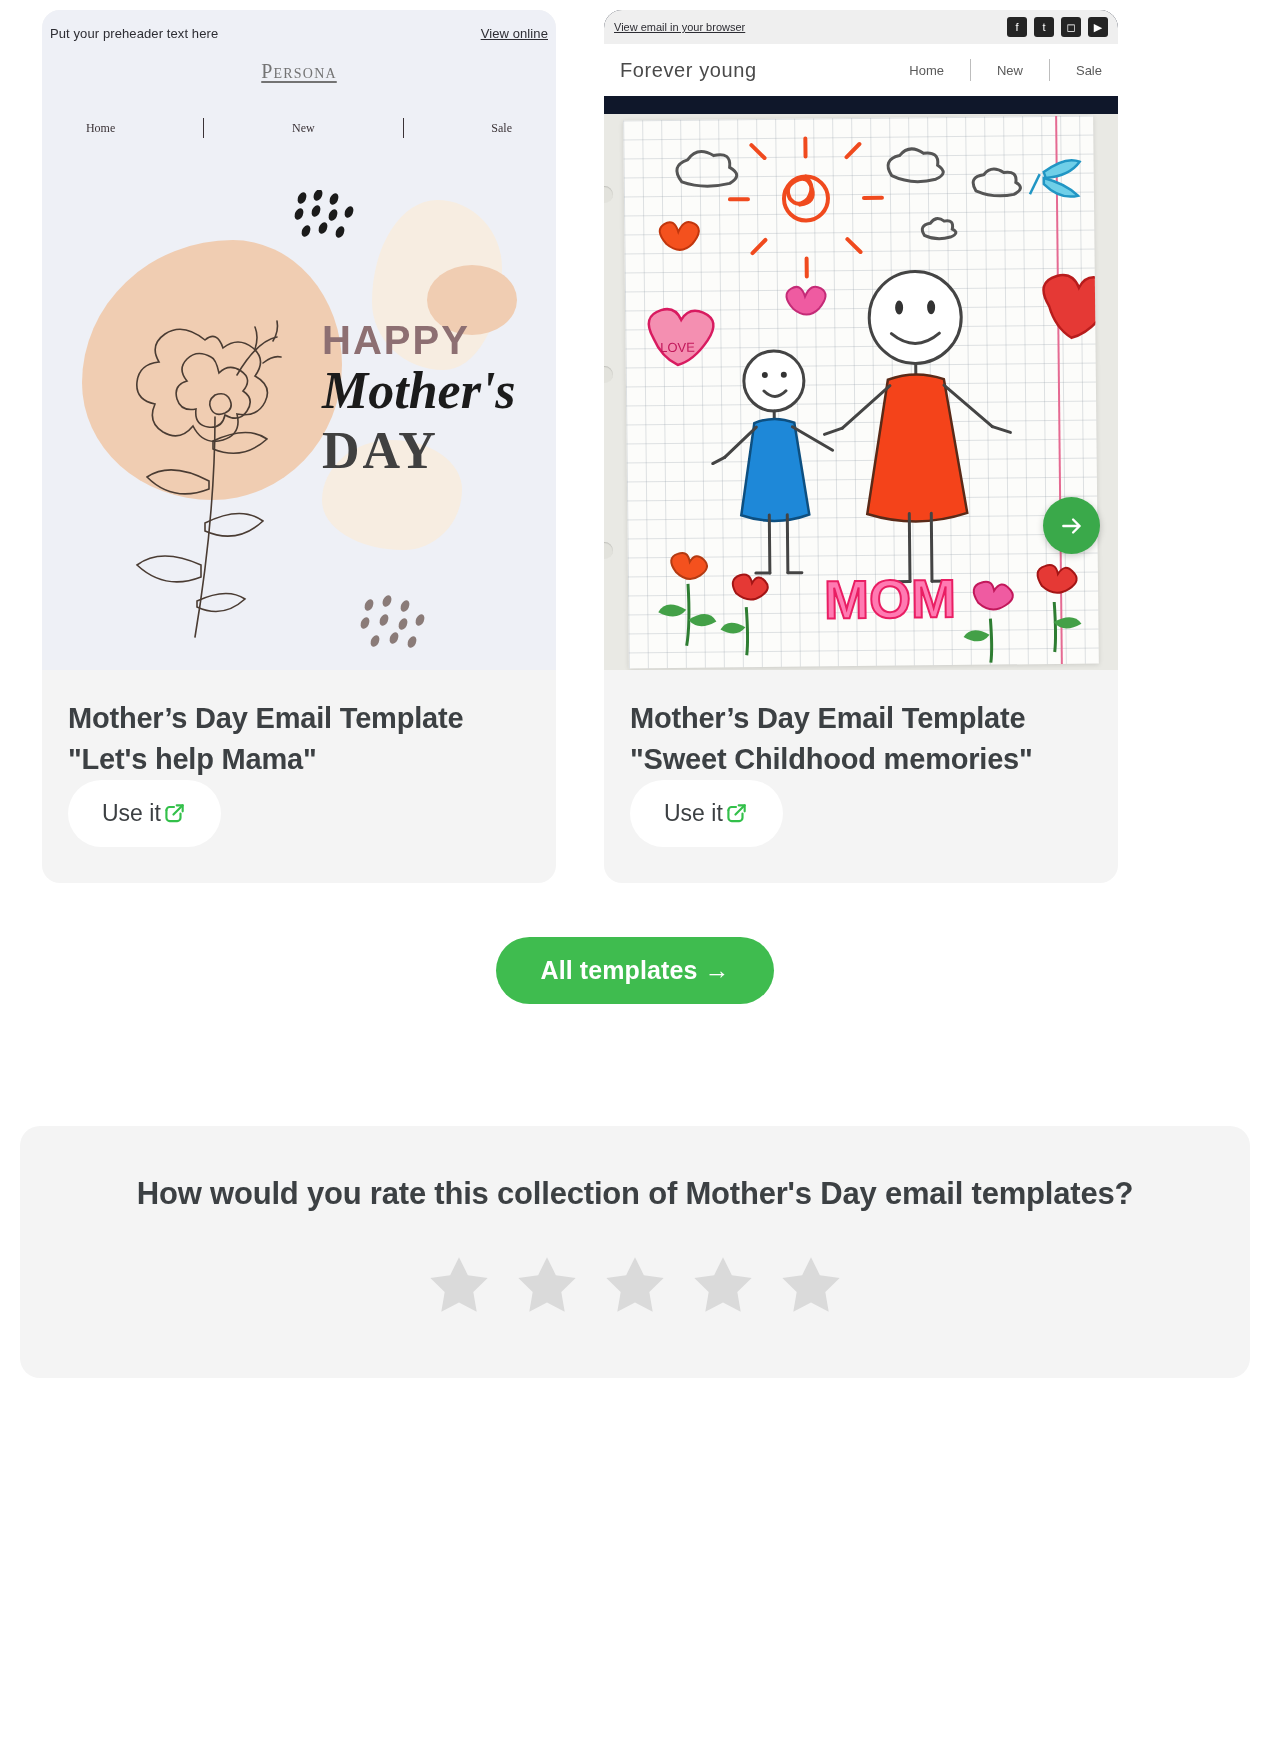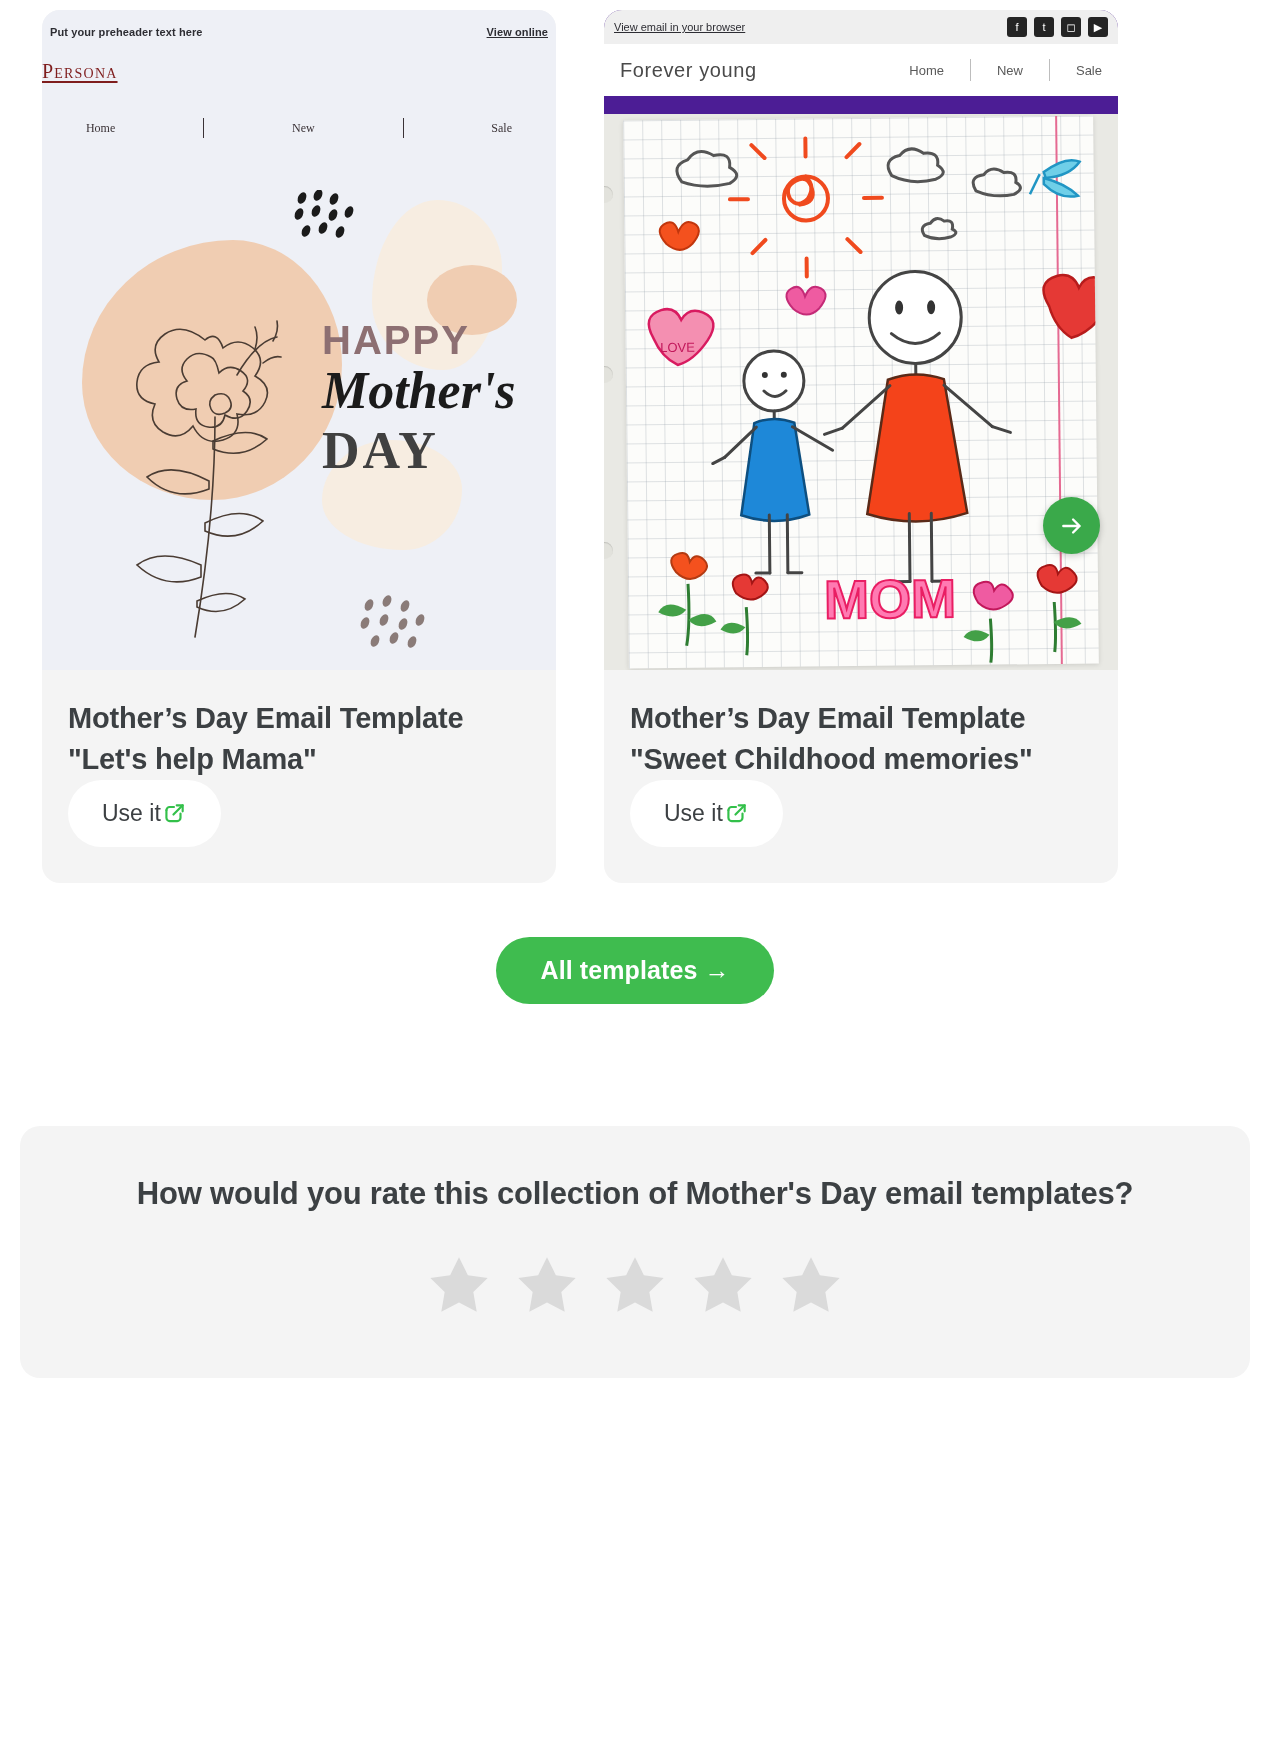--- a/index.html
+++ b/index.html
@@ -23,27 +23,27 @@
   }
 
   
   .preview { position: relative; width: 100%; height: 660px; overflow: hidden; }
 
   
   .p1 { background: #eef0f6; }
   .p1 .preheader {
     position: absolute; top: 16px; left: 0; right: 0;
     display: flex; justify-content: space-between; padding: 0 8px;
-    font-size: 11px; color: #2d2d33; letter-spacing: .1px; font-weight: bold;
+    font-size: 13px; color: #2d2d33; letter-spacing: .1px;
   }
   .p1 .preheader .vo { text-decoration: underline; }
   .p1 .brand {
-    position: absolute; top: 50px; left: 0; right: 0; 
+    position: absolute; top: 50px; left: 0; right: 0; text-align: center;
     font-family: "Liberation Serif", serif; font-size: 20px;
-    letter-spacing: 1.2px; color: #7f1d1d; font-variant: small-caps;
+    letter-spacing: 1.2px; color: #737373; font-variant: small-caps;
     text-decoration: underline; text-underline-offset: 3px;
   }
   .p1 .brand::after{
     content:""; position:absolute; left:50%; top:4px; transform:translateX(-14px) rotate(-8deg);
     width:70px; height:20px; background:#f0d4b6; border-radius:50% 40% 60% 45%;
     z-index:-1; opacity:.85;
   }
   .p1 .nav {
     position: absolute; top: 108px; left: 0; right: 0;
     display: flex; align-items: center; justify-content: space-around;
@@ -77,21 +77,21 @@
   .p1 .h-mothers {
     font-family: "Liberation Serif", serif; font-style: italic; font-weight: bold;
     font-size: 52px; color: #1b1b1b; line-height: 1.05; margin: 4px 0 2px 0;
   }
   .p1 .h-day {
     font-family: Liberation Serif, serif; font-weight: bold;
     font-size: 52px; letter-spacing: 3px; color: #404040;
   }
 
   
-  .p2 { background: #4c1d95; }
+  .p2 { background: #0f172a; }
   .p2 .topbar {
     position:absolute; top:0; left:0; right:0; height:34px;
     background:#efefef; display:flex; align-items:center;
     justify-content:space-between; padding:0 10px;
   }
   .p2 .topbar .vb { font-size: 11px; color: #2d2d33; text-decoration: underline; }
   .p2 .socials { display:flex; gap:7px; }
   .p2 .soc {
     width:20px; height:20px; background:#242424; border-radius:3px;
     display:flex; align-items:center; justify-content:center;

